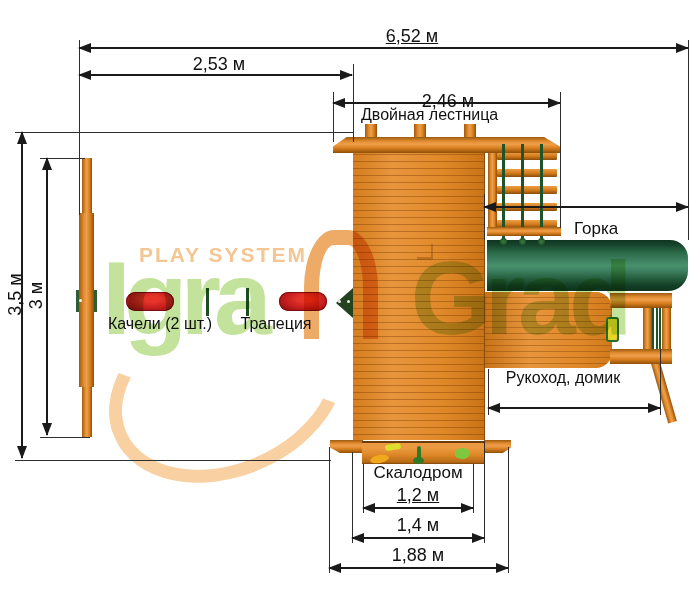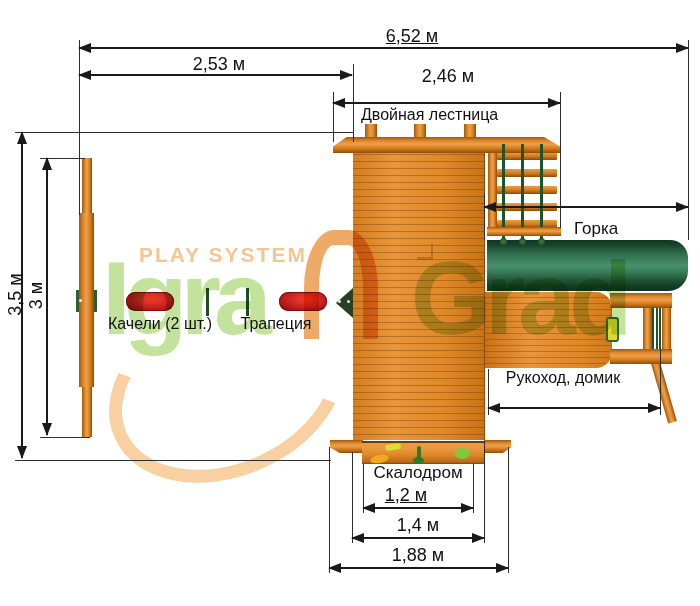--- a/index.html
+++ b/index.html
@@ -160,21 +160,21 @@
   <div class="dimh" style="left:79px;top:74px;width:273px;">
       <i class="al"></i>
       <i class="ar"></i>
     </div>
   <div class="dlabel" style="left:159px;top:55px;width:120px;">2,53 м</div>
 
   <div class="dimh" style="left:333px;top:102px;width:227px;">
       <i class="al"></i>
       <i class="ar"></i>
     </div>
-  <div class="dlabel" style="left:388px;top:67px;width:120px;">2,46 м</div>
+  <div class="dlabel" style="left:388px;top:92px;width:120px;">2,46 м</div>
 
   <div class="dimh" style="left:484px;top:206px;width:204px;">
       <i class="al"></i>
       <i class="ar"></i>
     </div>
 
   <div class="dimv" style="left:21px;top:132px;height:326px;">
       <i class="au"></i>
       <i class="ad"></i>
     </div>
@@ -188,21 +188,21 @@
 
   <div class="dimh" style="left:488px;top:407px;width:172px;">
       <i class="al"></i>
       <i class="ar"></i>
     </div>
 
   <div class="dimh" style="left:363px;top:507px;width:110px;">
       <i class="al"></i>
       <i class="ar"></i>
     </div>
-  <div class="dlabel" style="left:346px;top:486px;width:120px;text-decoration:underline;">1,2 м</div>
+  <div class="dlabel" style="left:358px;top:486px;width:120px;text-decoration:underline;">1,2 м</div>
 
   <div class="dimh" style="left:352px;top:537px;width:132px;">
       <i class="al"></i>
       <i class="ar"></i>
     </div>
   <div class="dlabel" style="left:358px;top:516px;width:120px;">1,4 м</div>
 
   <div class="dimh" style="left:329px;top:567px;width:179px;">
       <i class="al"></i>
       <i class="ar"></i>

